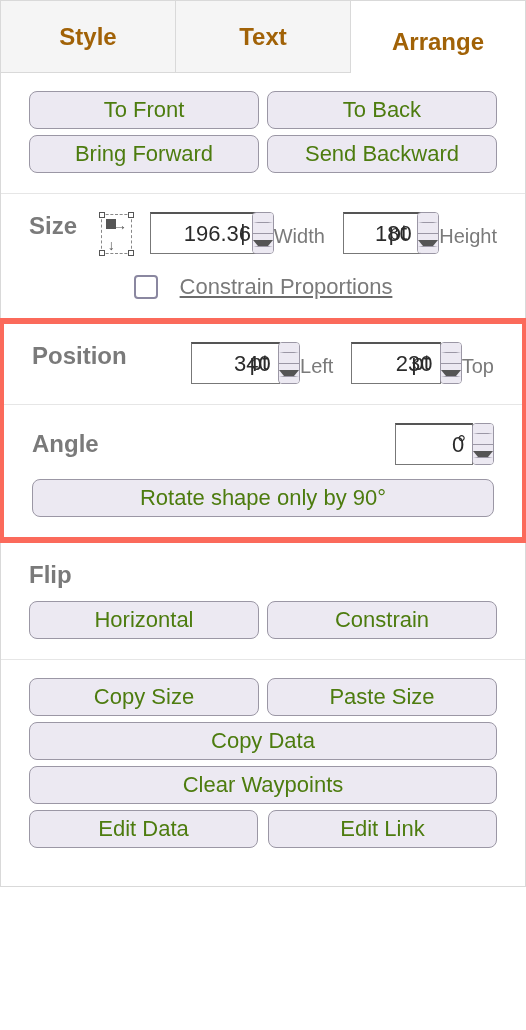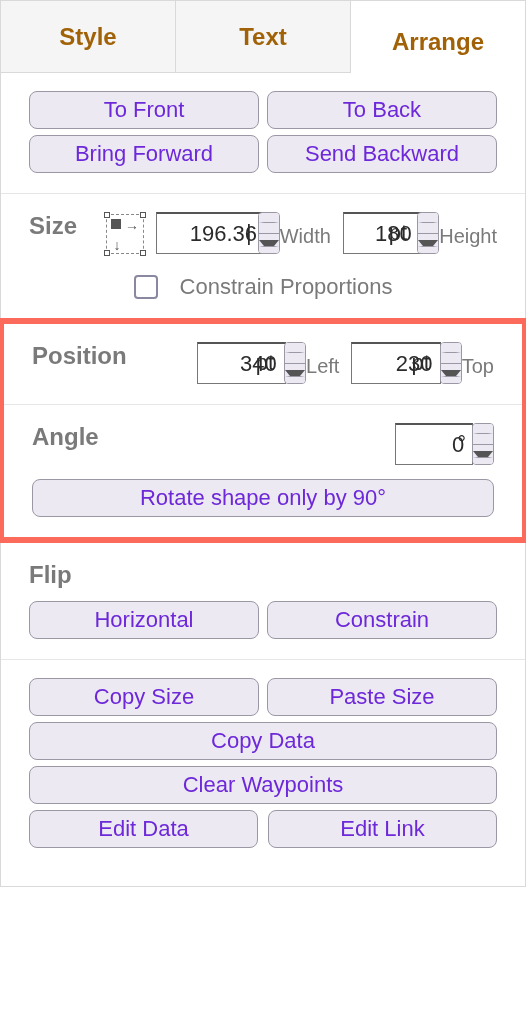--- a/index.html
+++ b/index.html
@@ -43,32 +43,32 @@
   }
   .btn {
     display: inline-flex;
     align-items: center;
     justify-content: center;
     background: #ece9f2;
     border: 1px solid #9b97a5;
     border-radius: 8px;
     height: 38px;
     font-size: 22px;
-    color: #6d28d9;
+    color: #4d7c0f;
     cursor: pointer;
     padding: 0 8px;
   }
   .row { display: flex; gap: 8px; margin-bottom: 6px; }
   .row .btn { flex: 1; }
   .label {
     font-size: 24px;
     font-weight: 600;
     color: #7a7a7a;
   }
-  .size-row { display: flex; align-items: flex-start; gap: 12px; }
+  .size-row { display: flex; align-items: flex-start; gap: 18px; }
   .field-group { display: flex; flex-direction: row; align-items: center; }
   .num-wrap { display: flex; align-items: stretch; height: 42px; }
   .num-input {
     width: 100px;
     border: 1px solid #777;
     border-top: 2px solid #555;
     font-size: 22px;
     text-align: right;
     padding-right: 8px;
     color: #2b2b2b;
@@ -98,21 +98,21 @@
     border-right: 5px solid transparent;
     border-bottom: 6px solid #555;
   }
   .tri-down {
     width: 0; height: 0;
     border-left: 5px solid transparent;
     border-right: 5px solid transparent;
     border-top: 6px solid #555;
   }
   .sub-label { font-size: 20px; color: #7a7a7a; margin-top: 6px; }
-  .constrain-row { display: flex; align-items: center; justify-content: center; gap: 22px; margin-top: 20px; }
+  .constrain-row { display: flex; align-items: center; justify-content: center; gap: 22px; margin-top: 20px; text-decoration: underline; }
   .checkbox {
     width: 24px; height: 24px;
     border: 2px solid #8a87a0;
     border-radius: 4px;
     background: #fff;
     cursor: pointer;
   }
   .highlight-box {
     border: 6px solid #fb6a5b;
     margin: -3px -3px 0 -3px;
@@ -232,21 +232,21 @@
                   <div class="tri-down"></div>
                 </div>
             </div>
           </div>
           <div class="sub-label">Top</div>
         </div>
       </div>
     </div>
 
     <div class="section">
-      <div class="size-row" style="align-items:flex-start;">
+      <div class="size-row" style="align-items:center;">
         <div class="label">Angle</div>
         <div style="flex:1"></div>
         <div class="num-wrap">
           <input class="num-input" style="width: 78px;" value="0">
           <span style="align-self:center;font-size:22px;color:#2b2b2b;margin-left:-16px;position:relative;pointer-events:none;">°</span>
           <div class="spinner" style="margin-left:6px;">
             <div>
                 <div class="tri-up"></div>
               </div>
             <div>

